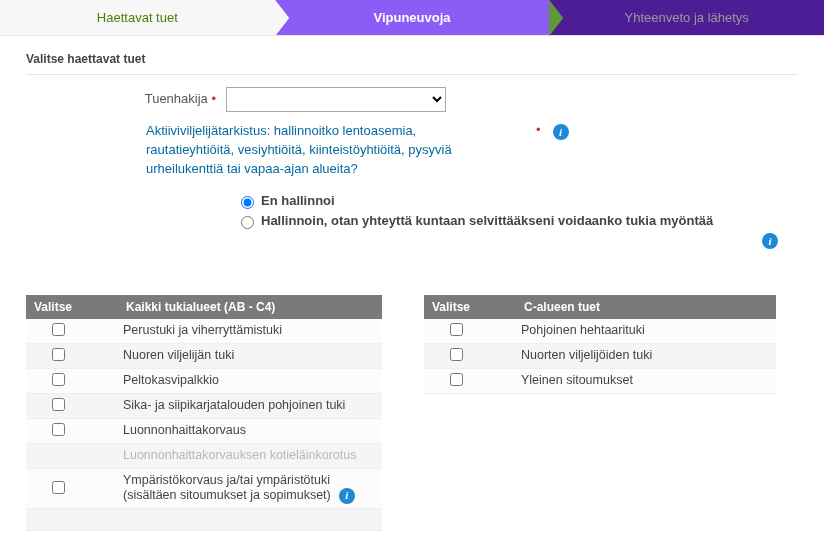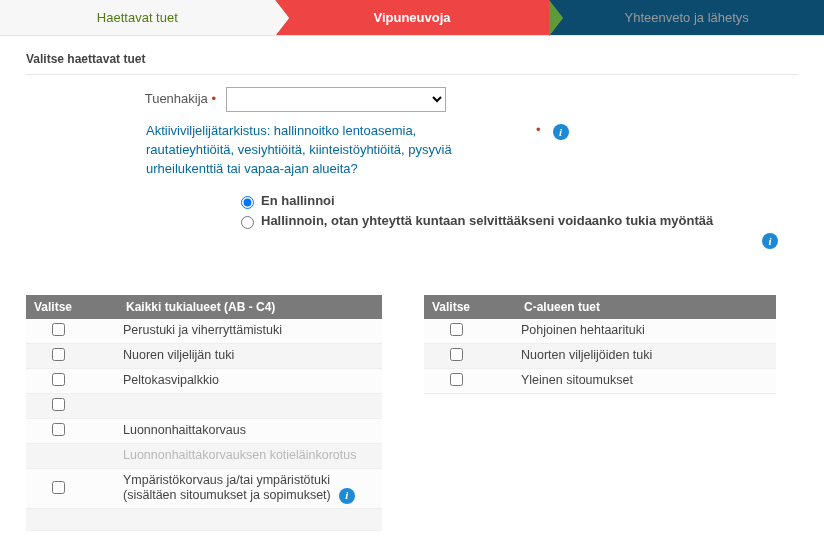--- a/index.html
+++ b/index.html
@@ -37,32 +37,32 @@
     position: absolute;
     right: -14px;
     top: 0;
     width: 0; height: 0;
     border-top: 18px solid transparent;
     border-bottom: 18px solid transparent;
     z-index: 2;
   }
   .step-1 { background: #f7f7f7; color: #4d7c0f; text-align: center; }
   .step-1::after { border-left: 14px solid #f7f7f7; }
-  .step-2 { background: #ef4444; color: #fff; font-weight: bold; }
+  .step-2 { background: #8b5cf6; color: #fff; font-weight: bold; }
   .step-2::after { border-left: 14px solid #5e9a3a; }
   .step-2::before {
     content: "";
     position: absolute; left: 0; top:0;
     width:0;height:0;
     border-top:18px solid transparent;
     border-bottom:18px solid transparent;
     border-left:14px solid #f7f7f7;
     z-index:1;
   }
-  .step-3 { background: #0c4a6e; color: #999; }
+  .step-3 { background: #4c1d95; color: #999; }
   .step-3::before {
     content:"";
     position:absolute;left:0;top:0;width:0;height:0;
     border-top:18px solid transparent;
     border-bottom:18px solid transparent;
     border-left:14px solid #5e9a3a;
   }
 
   .content { padding: 16px 26px 20px 26px; }
   .section-title {
@@ -228,20 +228,21 @@
             <div class="trow">
               <div class="tcell-check"><input type="checkbox" style=""></div>
               <div class="tcell-label">Nuoren viljelijän tuki</div>
             </div>
             <div class="trow">
               <div class="tcell-check"><input type="checkbox" style=""></div>
               <div class="tcell-label">Peltokasvipalkkio</div>
             </div>
             <div class="trow">
               <div class="tcell-check"><input type="checkbox" style=""></div>
+              <div class="tcell-label">Sika- ja siipikarjatalouden pohjoinen tuki</div>
             </div>
             <div class="trow">
               <div class="tcell-check"><input type="checkbox" style=""></div>
               <div class="tcell-label">Luonnonhaittakorvaus</div>
             </div>
             <div class="trow disabled">
               <div class="tcell-check"></div>
               <div class="tcell-label">Luonnonhaittakorvauksen kotieläinkorotus</div>
             </div>
             <div class="trow">

